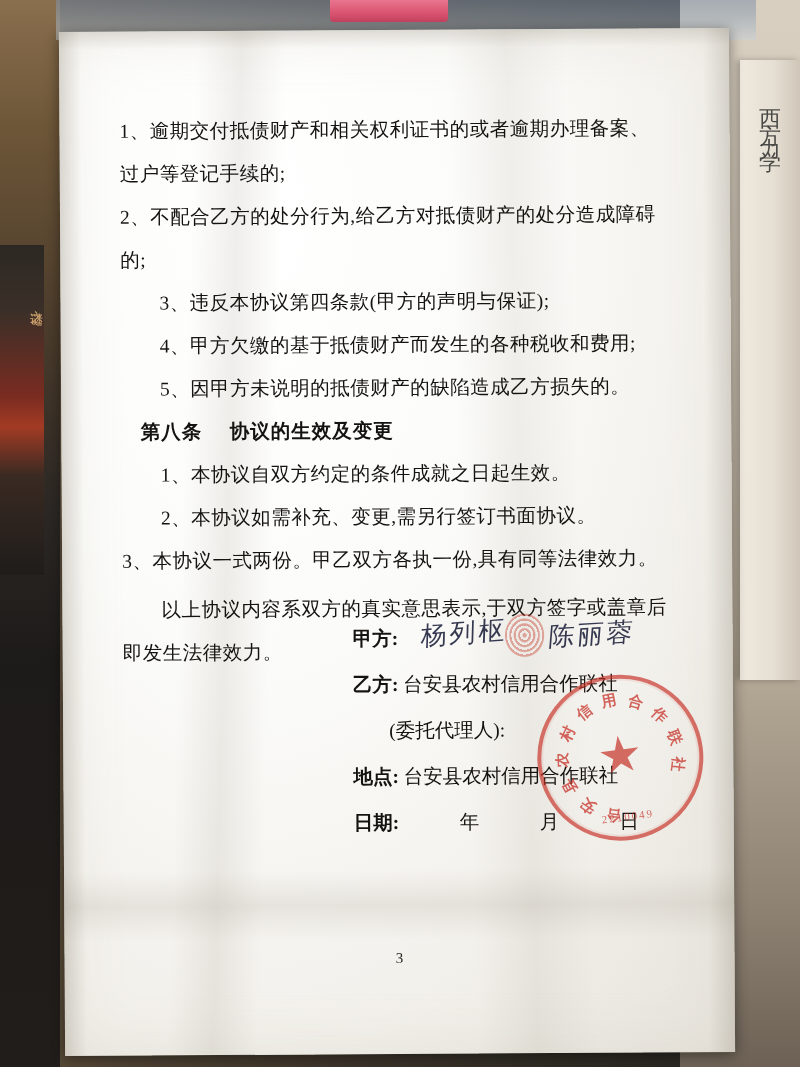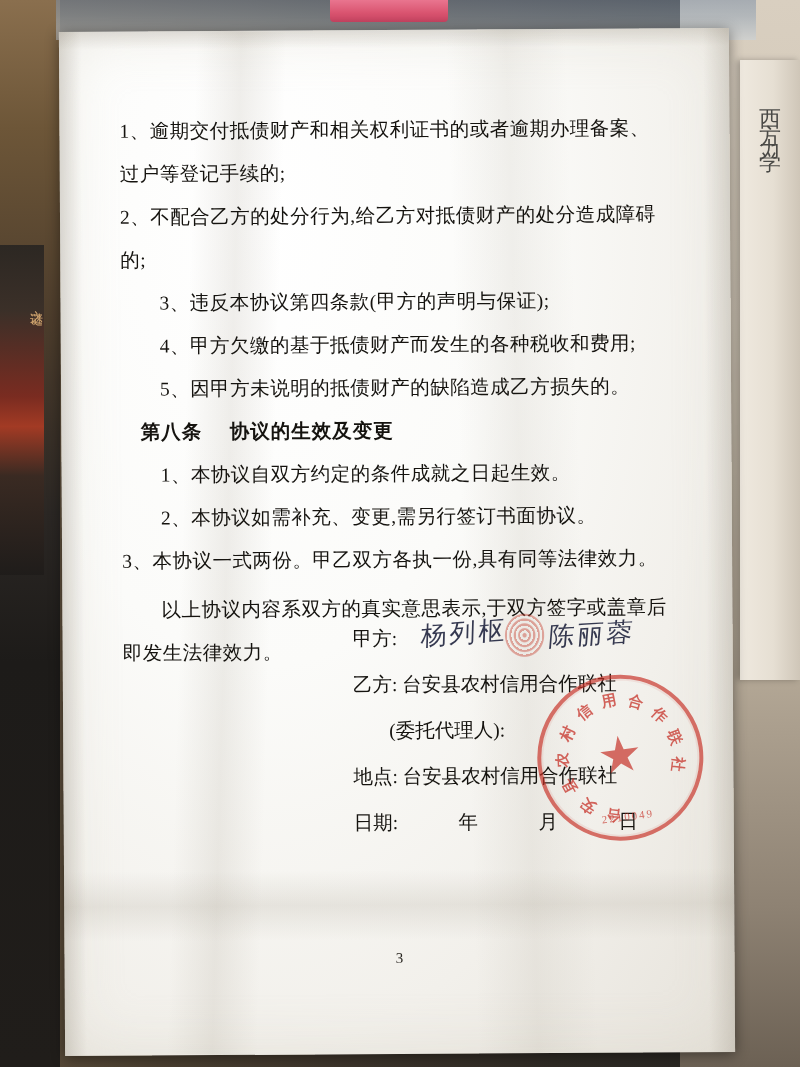--- a/index.html
+++ b/index.html
@@ -138,21 +138,21 @@
   
   .sig-area {
     position: absolute;
     left: 290px; top: 586px;
     width: 360px;
     font-size: 19.5px;
     line-height: 46px;
     color: #15130f;
   }
   .sig-row { position: relative; white-space: nowrap; }
-  .sig-label { display: inline-block; }
+  .sig-label { display: inline-block; font-weight: bold; }
   .sig-indent { display: inline-block; width: 1.6em; }
   .handwriting {
     position: absolute;
     left: 68px; top: -6px;
     font-family: "DejaVu Serif", serif;
     font-size: 26px;
     color: #1b1f3a;
     letter-spacing: 3px;
     transform: rotate(-4deg) skewX(-6deg);
     opacity: .88;

